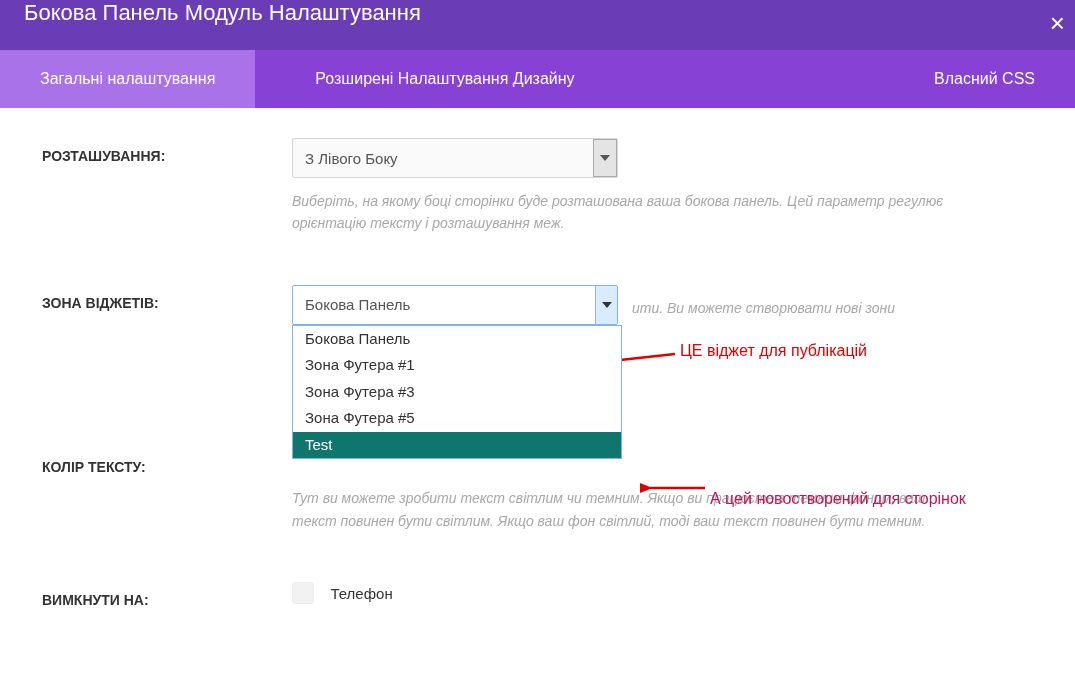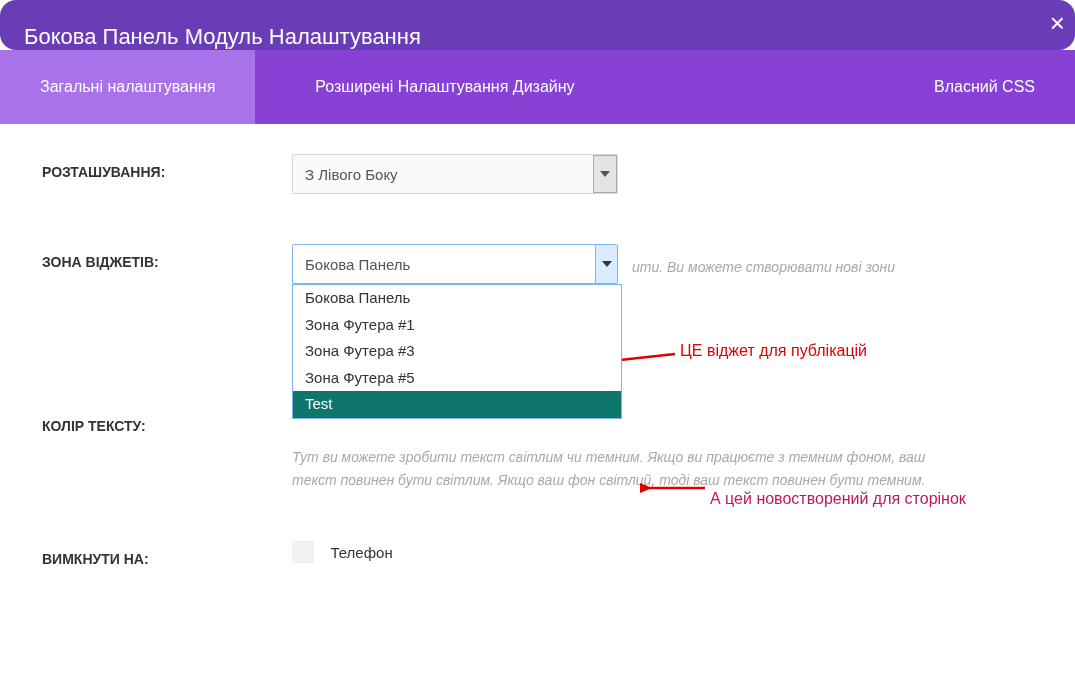--- a/index.html
+++ b/index.html
@@ -1,21 +1,21 @@
 <!DOCTYPE html>
 <html><head>
 <meta charset="utf-8">
 <style>
   * { box-sizing: border-box; margin: 0; padding: 0; }
   body { font-family: "Segoe UI", Arial, sans-serif; background: #fff; width: 1075px; height: 675px; overflow: hidden; }
-  .header { background: #6a3cb5; color: #fff; height: 50px; display: flex; align-items: flex-end; padding: 0 24px; position: relative; border-radius: 16px; }
+  .header { background: #6a3cb5; color: #fff; height: 50px; display: flex; align-items: flex-start; padding: 0 24px; position: relative; }
   .header-title { font-size: 22px; font-weight: 300; }
   .close-btn { position: absolute; right: 10px; top: 8px; font-size: 26px; font-weight: 300; color: #fff; cursor: pointer; }
   .tabs { background: #8741d4; display: flex; }
-  .tab { color: #fff; padding: 28px 40px; font-size: 16px; cursor: pointer; }
+  .tab { color: #fff; padding: 20px 40px; font-size: 16px; cursor: pointer; }
   .tab.active { background: #a972e8; }
   .tab.middle { flex: 1; text-align: left; padding-left: 60px; }
   .content { padding: 30px 30px 0 42px; }
   .row { display: flex; align-items: flex-start; margin-bottom: 20px; }
   .label { width: 250px; min-width: 250px; font-weight: 700; font-size: 14px; color: #333; padding-top: 10px; }
   .control-col { flex: 1; position: relative; }
   .select-box { width: 326px; height: 40px; border: 1px solid #d8d8d8; background: #f0f0f0; display: flex; align-items: center; padding: 0 12px; position: relative; cursor: pointer; border-radius: 2px; }
   .select-box-light { background: #fafafa; }
   .select-text { color: #555; font-size: 15px; }
   .select-arrow { position: absolute; right: 0; top: 0; width: 24px; height: 38px; background: #e4e4e4; border: 1px solid #aaa; display: flex; align-items: center; justify-content: center; }
@@ -54,20 +54,21 @@
     <div class="label">РОЗТАШУВАННЯ:</div>
     <div class="control-col">
       <div class="select-box select-box-light">
         <span class="select-text">З Лівого Боку</span>
         <div class="select-arrow">
           <svg viewBox="0 0 10 6">
               <path d="M0 0 L5 6 L10 0 Z" fill="#555"></path>
             </svg>
         </div>
       </div>
+      <div class="helper">Виберіть, на якому боці сторінки буде розташована ваша бокова панель. Цей параметр регулює орієнтацію тексту і розташування меж.</div>
     </div>
   </div>
 
   <div style="height:30px"></div>
 
   <div class="row">
     <div class="label">ЗОНА ВІДЖЕТІВ:</div>
     <div class="control-col" style="position:relative;">
       <div class="select-box widget-open">
         <span class="select-text">Бокова Панель</span>

